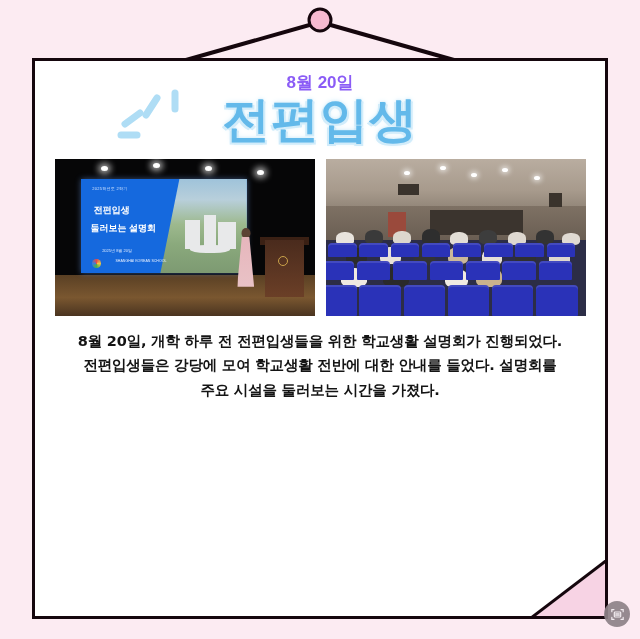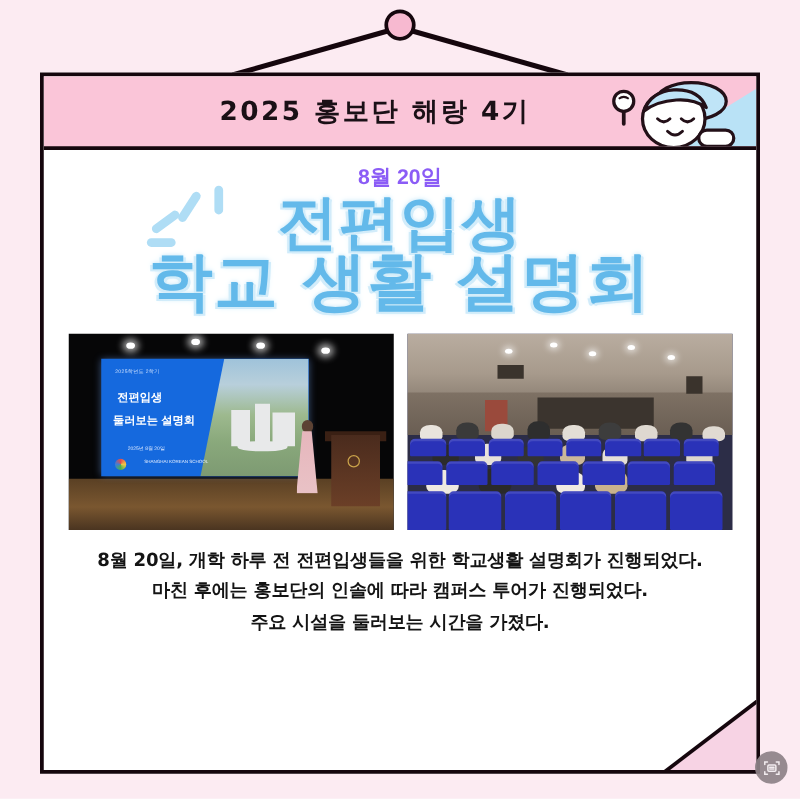--- a/index.html
+++ b/index.html
@@ -137,56 +137,32 @@
 <body>
 
 <svg id="hanger" viewBox="0 0 640 62">
   <line x1="320" y1="22" x2="186" y2="60" stroke="#15060D" stroke-width="4"></line>
   <line x1="320" y1="22" x2="454" y2="60" stroke="#15060D" stroke-width="4"></line>
   <circle cx="320" cy="20" r="11" fill="#F7B9D0" stroke="#15060D" stroke-width="3"></circle>
 </svg>
 
 <div id="card">
 
-  <div id="band">
-    <div id="band-blue"></div>
-    <div id="band-text">2025 홍보단 해랑 4기</div>
-    <svg id="mascot" viewBox="0 0 118 62">
-
-      <path d="M18 40 L18 26" stroke="#231018" stroke-width="3" fill="none" stroke-linecap="round"></path>
-      <circle cx="18" cy="22" r="8" fill="#ffffff" stroke="#231018" stroke-width="2.6"></circle>
-      <path d="M14 20 q4 -3 8 0" stroke="#231018" stroke-width="1.6" fill="none"></path>
-
-      <ellipse cx="72" cy="22" rx="28" ry="15" fill="#BFE4F7" stroke="#231018" stroke-width="2.6"></ellipse>
-
-      <ellipse cx="58" cy="36" rx="25" ry="23" fill="#ffffff" stroke="#231018" stroke-width="2.6"></ellipse>
-
-      <path d="M34 30 q6 -16 24 -17 q20 -1 26 14 q-10 -7 -24 -6 q-16 1 -26 9 z" fill="#BFE4F7" stroke="#231018" stroke-width="2.6" stroke-linejoin="round"></path>
-
-      <path d="M45 36 q5 5 10 0" stroke="#231018" stroke-width="2.3" fill="none" stroke-linecap="round"></path>
-      <path d="M64 36 q5 5 10 0" stroke="#231018" stroke-width="2.3" fill="none" stroke-linecap="round"></path>
-
-      <path d="M53 46 q6 6 12 0" stroke="#231018" stroke-width="2.3" fill="none" stroke-linecap="round"></path>
-
-      <rect x="78" y="45" width="28" height="13" rx="6.5" fill="#ffffff" stroke="#231018" stroke-width="2.6"></rect>
-    </svg>
-  </div>
 
   <div id="head">
     <svg id="sparkle" viewBox="0 0 72 60">
       <g stroke="#AFDDF5" stroke-width="7" stroke-linecap="round">
         <line x1="62" y1="6" x2="62" y2="22"></line>
         <line x1="44" y1="11" x2="33" y2="28"></line>
         <line x1="27" y1="26" x2="12" y2="37"></line>
         <line x1="24" y1="48" x2="8" y2="48"></line>
       </g>
     </svg>
     <div id="date-line">8월 20일</div>
     <div id="title1" class="big">전편입생</div>
-    <div id="title2" class="big">학교 생활 설명회</div>
   </div>
 
   <div id="photos">
 
     <div class="photo" id="photo-left">
       <div class="ceil-light" style="left:18%;top:5%"></div>
       <div class="ceil-light" style="left:38%;top:3%"></div>
       <div class="ceil-light" style="left:58%;top:5%"></div>
       <div class="ceil-light" style="left:78%;top:7%"></div>
       <div class="stage-floor"></div>
@@ -270,21 +246,21 @@
         <div class="seat" style="left:30%;top:66%;width:16%;height:34%"></div>
         <div class="seat" style="left:47%;top:66%;width:16%;height:34%"></div>
         <div class="seat" style="left:64%;top:66%;width:16%;height:34%"></div>
         <div class="seat" style="left:81%;top:66%;width:16%;height:34%"></div>
       </div>
     </div>
   </div>
 
   <div id="body-copy">
     <p>8월 20일, 개학 하루 전 전편입생들을 위한 학교생활 설명회가 진행되었다.</p>
-    <p>마친 후에는 홍보단의 인솔에 따라 캠퍼스 투어가 진행되었다.</p>
+    <p>전편입생들은 강당에 모여 학교생활 전반에 대한 안내를 들었다. 설명회를</p>
     <p>주요 시설을 둘러보는 시간을 가졌다.</p>
   </div>
 
   <div id="fold"></div>
   <svg id="fold-line" viewBox="0 0 76 58">
     <line x1="0" y1="58" x2="76" y2="0" stroke="#15060D" stroke-width="3"></line>
   </svg>
 </div>
 
 <div id="watermark">

